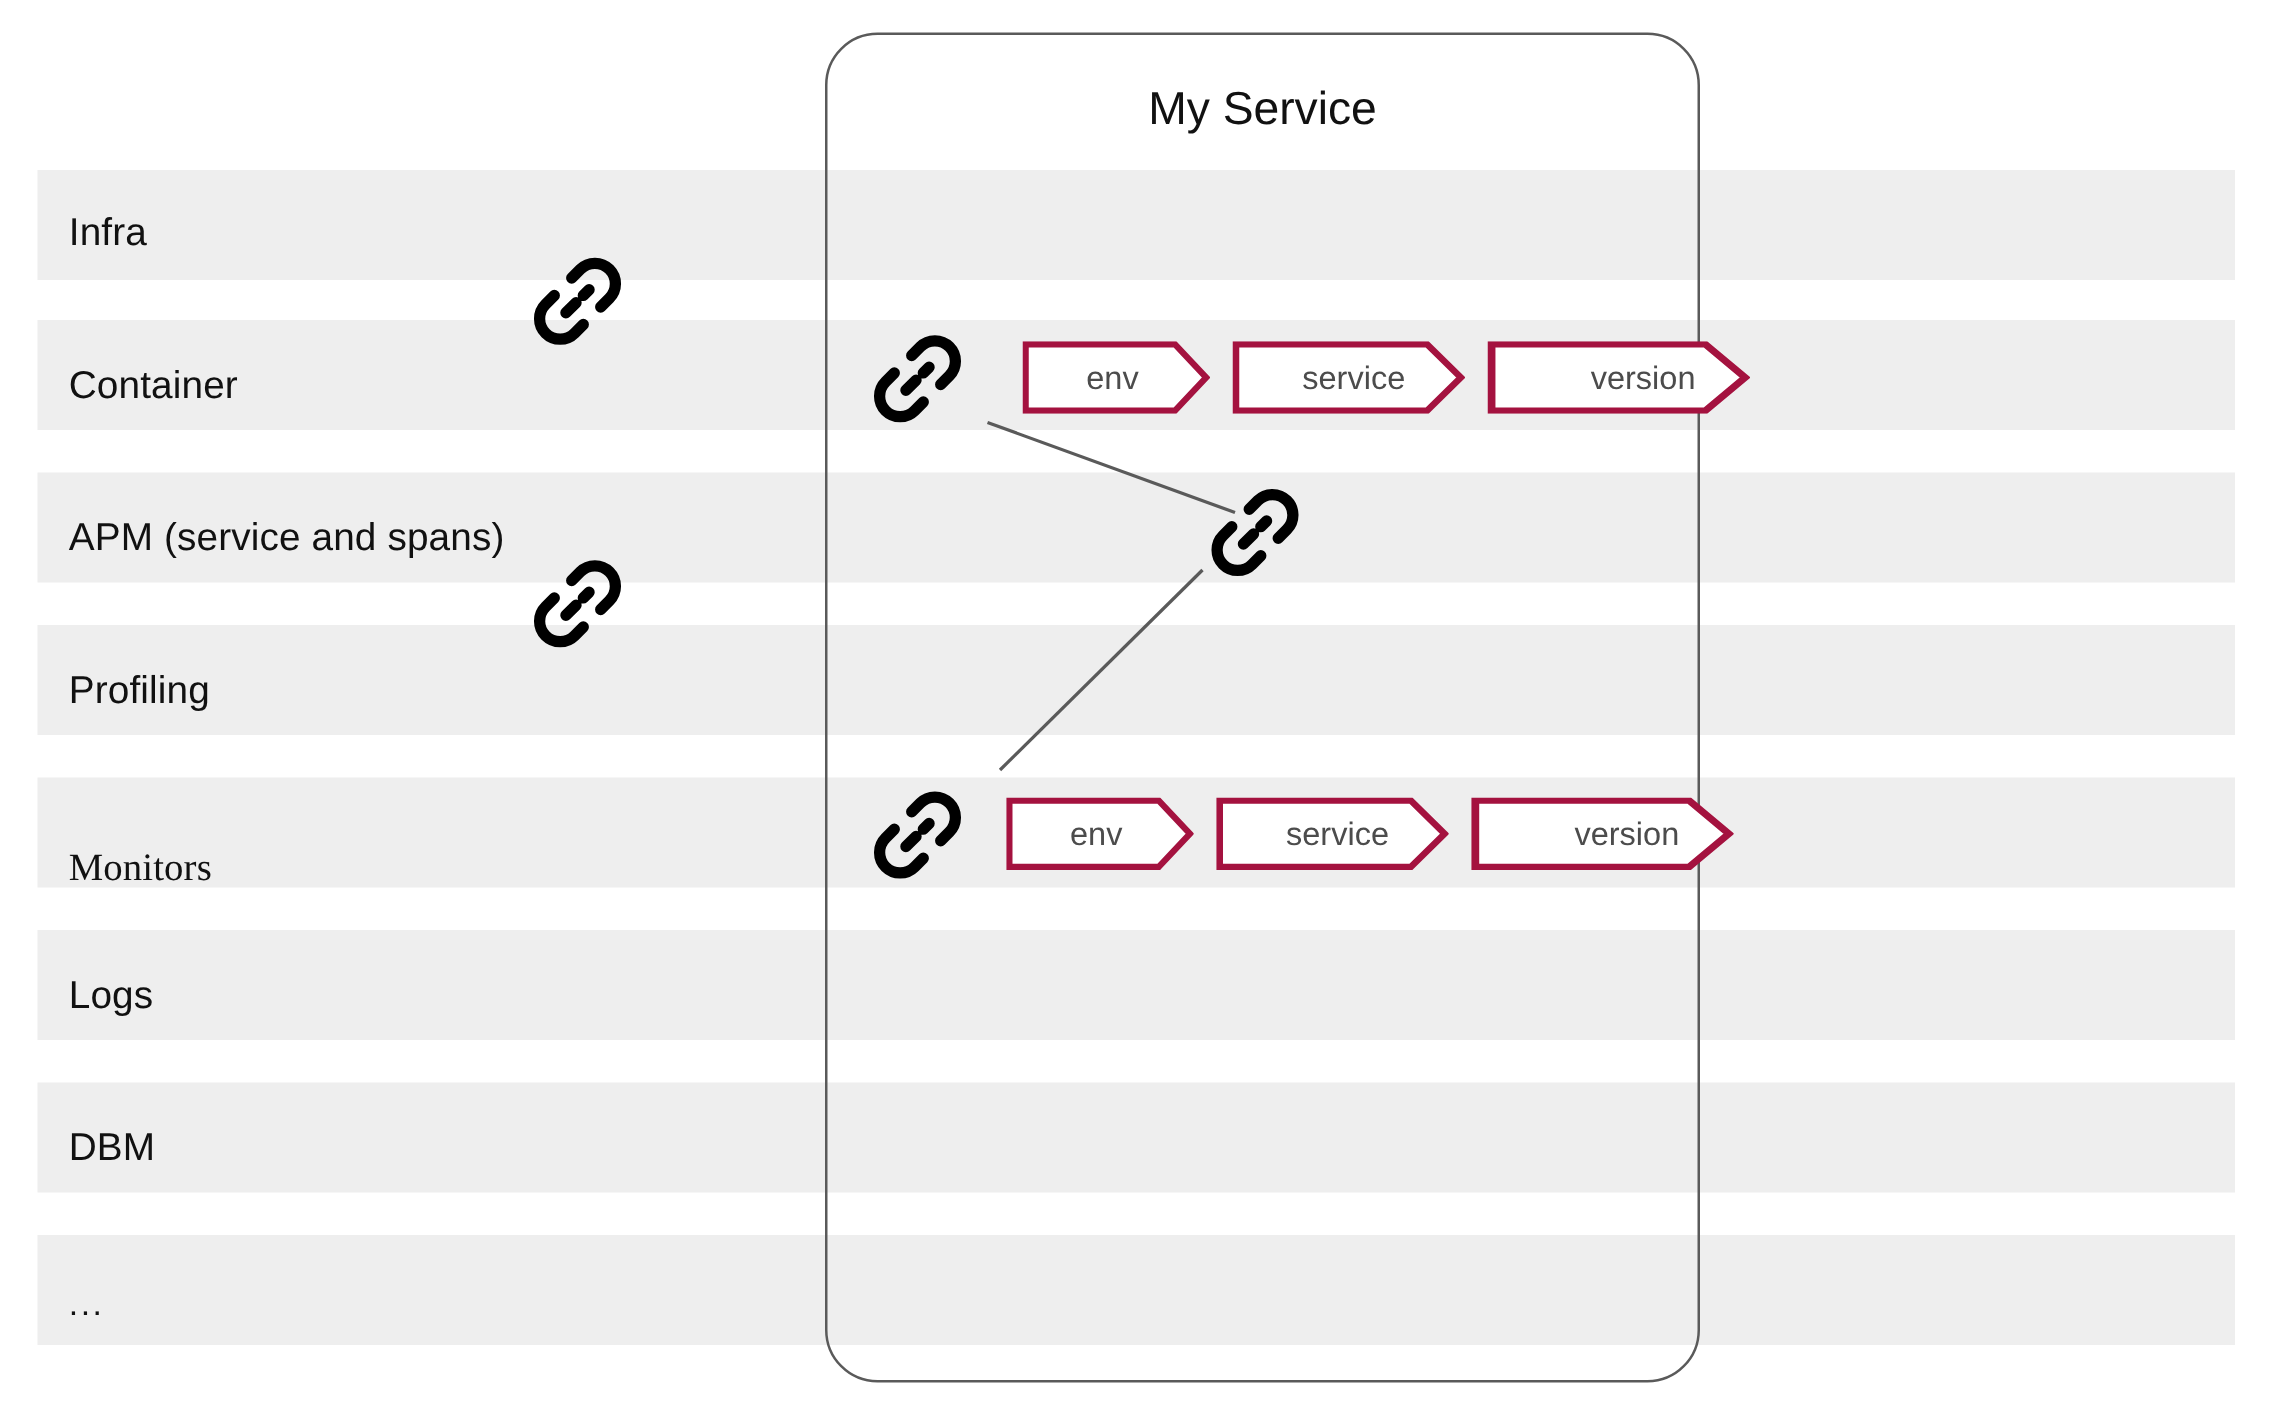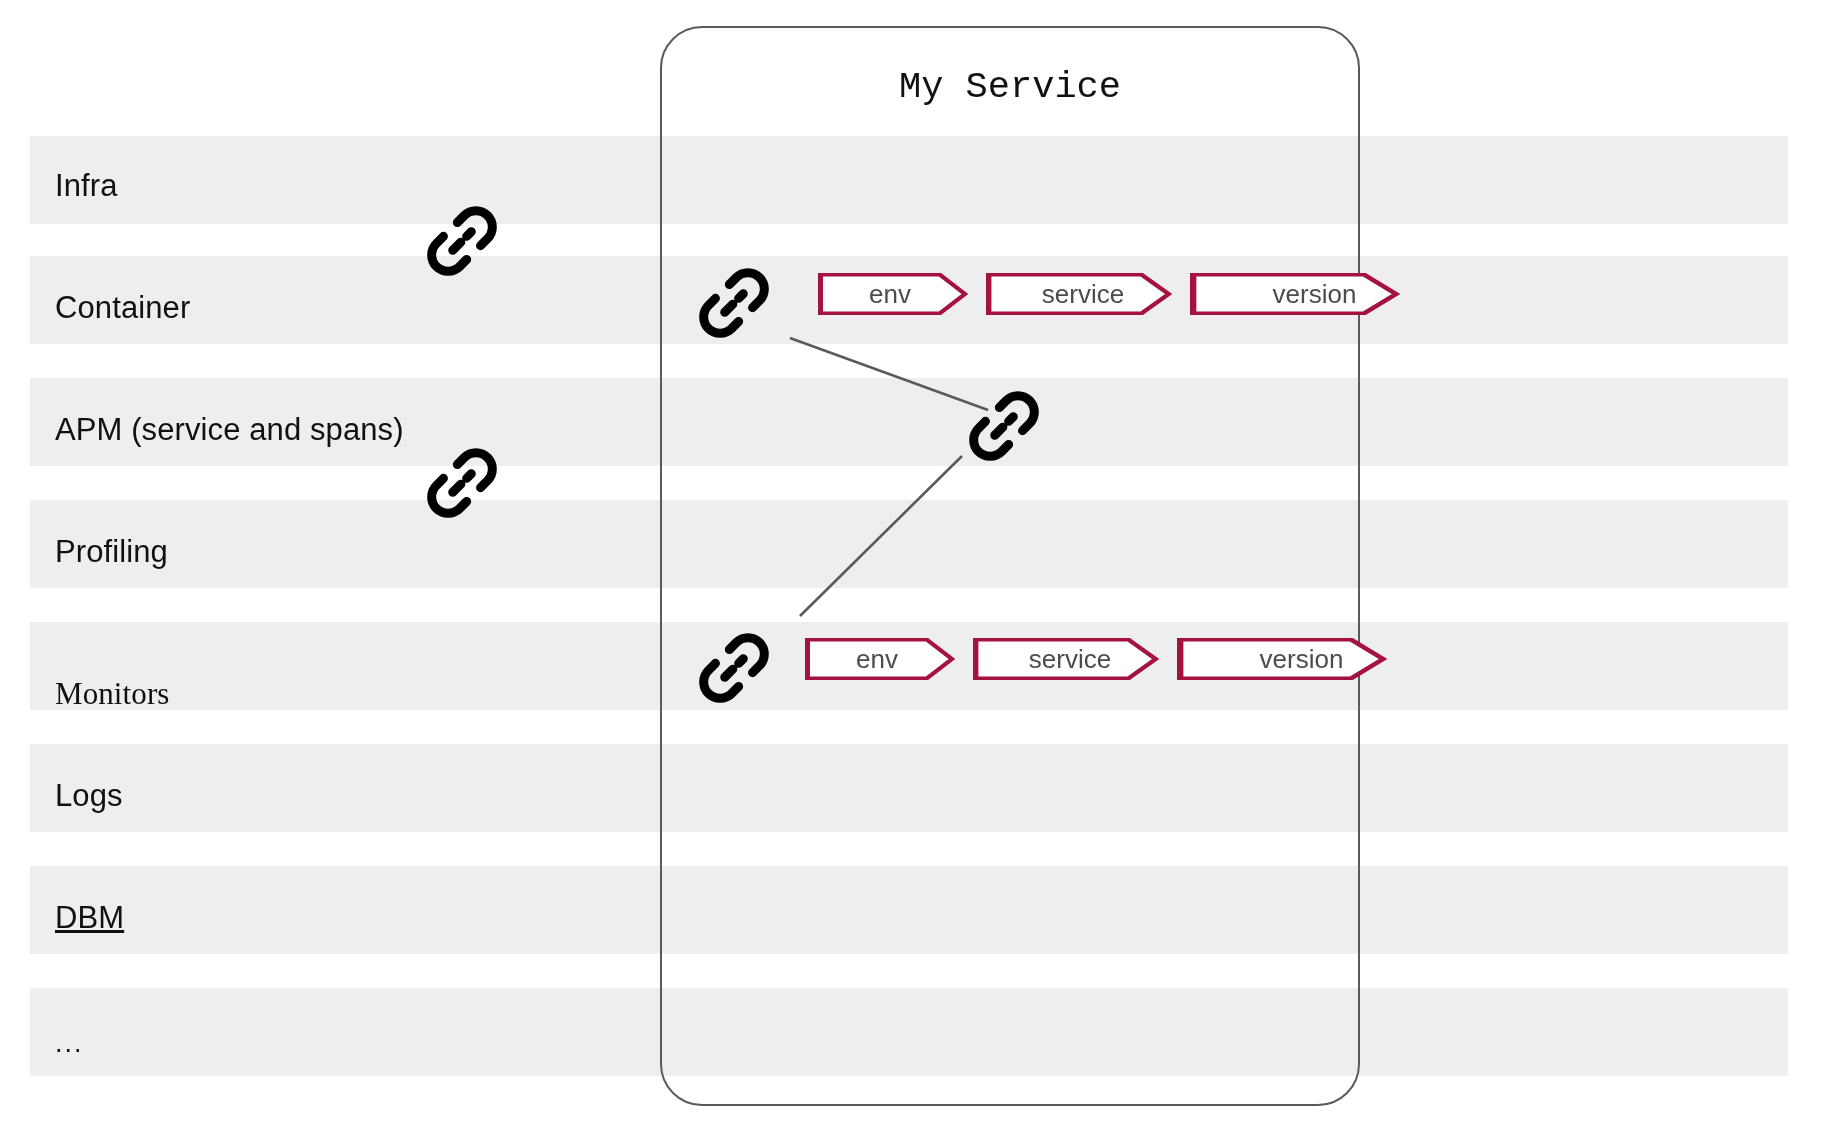--- a/index.html
+++ b/index.html
@@ -54,21 +54,20 @@
     pointer-events: none;
   }
   #service-title {
     position: absolute;
     left: 660px;
     top: 66px;
     width: 700px;
     text-align: center;
     font-size: 37px;
     color: #111111;
-    font-family: Liberation Mono, monospace;
   }
 
   
   #connectors {
     position: absolute;
     left: 0;
     top: 0;
     width: 1824px;
     height: 1128px;
     pointer-events: none;
@@ -83,21 +82,21 @@
   .link-icon svg { display: block; width: 100%; height: 100%; }
 
   
   .tag-group {
     position: absolute;
     display: flex;
     align-items: center;
   }
   .tag {
     position: relative;
-    height: 42px;
+    height: 58px;
     display: flex;
     align-items: center;
     justify-content: center;
     margin-right: 18px;
   }
   .tag svg {
     position: absolute;
     left: 0; top: 0;
     width: 100%;
     height: 100%;
@@ -127,21 +126,21 @@
   <div class="row-band" style="top:744px;"></div>
   <div class="row-band" style="top:866px;"></div>
   <div class="row-band" style="top:988px;"></div>
 
   <div class="row-label" style="top:170px;">Infra</div>
   <div class="row-label" style="top:292px;">Container</div>
   <div class="row-label" style="top:414px;">APM (service and spans)</div>
   <div class="row-label" style="top:536px;">Profiling</div>
   <div class="row-label" style="top:678px;font-family:Liberation Serif, serif;">Monitors</div>
   <div class="row-label" style="top:780px;">Logs</div>
-  <div class="row-label" style="top:902px;text-decoration:underline;">DBM</div>
+  <div class="row-label" style="top:902px;">DBM</div>
   <div class="row-label ellipsis" style="top:1030px;">...</div>
 
   <svg id="connectors" viewBox="0 0 1824 1128">
     <line x1="790" y1="338" x2="988" y2="410" stroke="#5a5a5a" stroke-width="2.6"></line>
     <line x1="800" y1="616" x2="962" y2="456" stroke="#5a5a5a" stroke-width="2.6"></line>
   </svg>
 
   <div id="service-box"></div>
   <div id="service-title">My Service</div>
 

